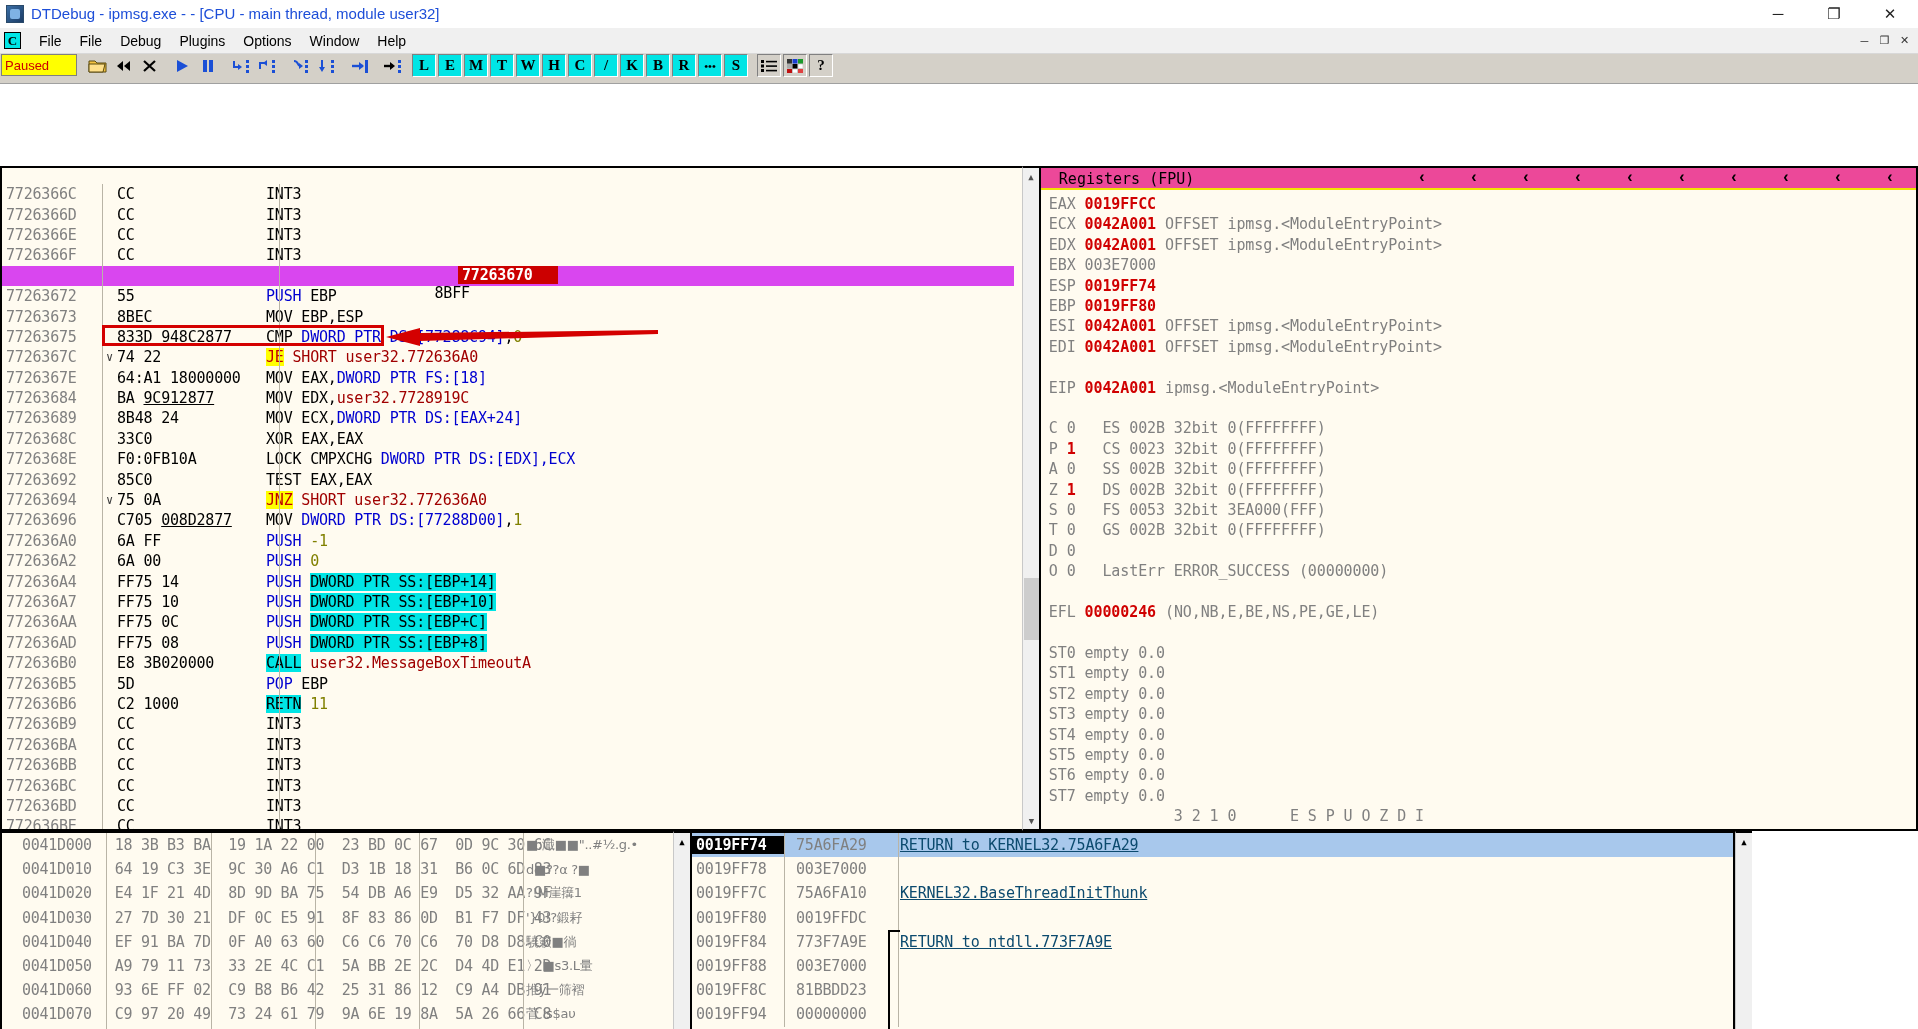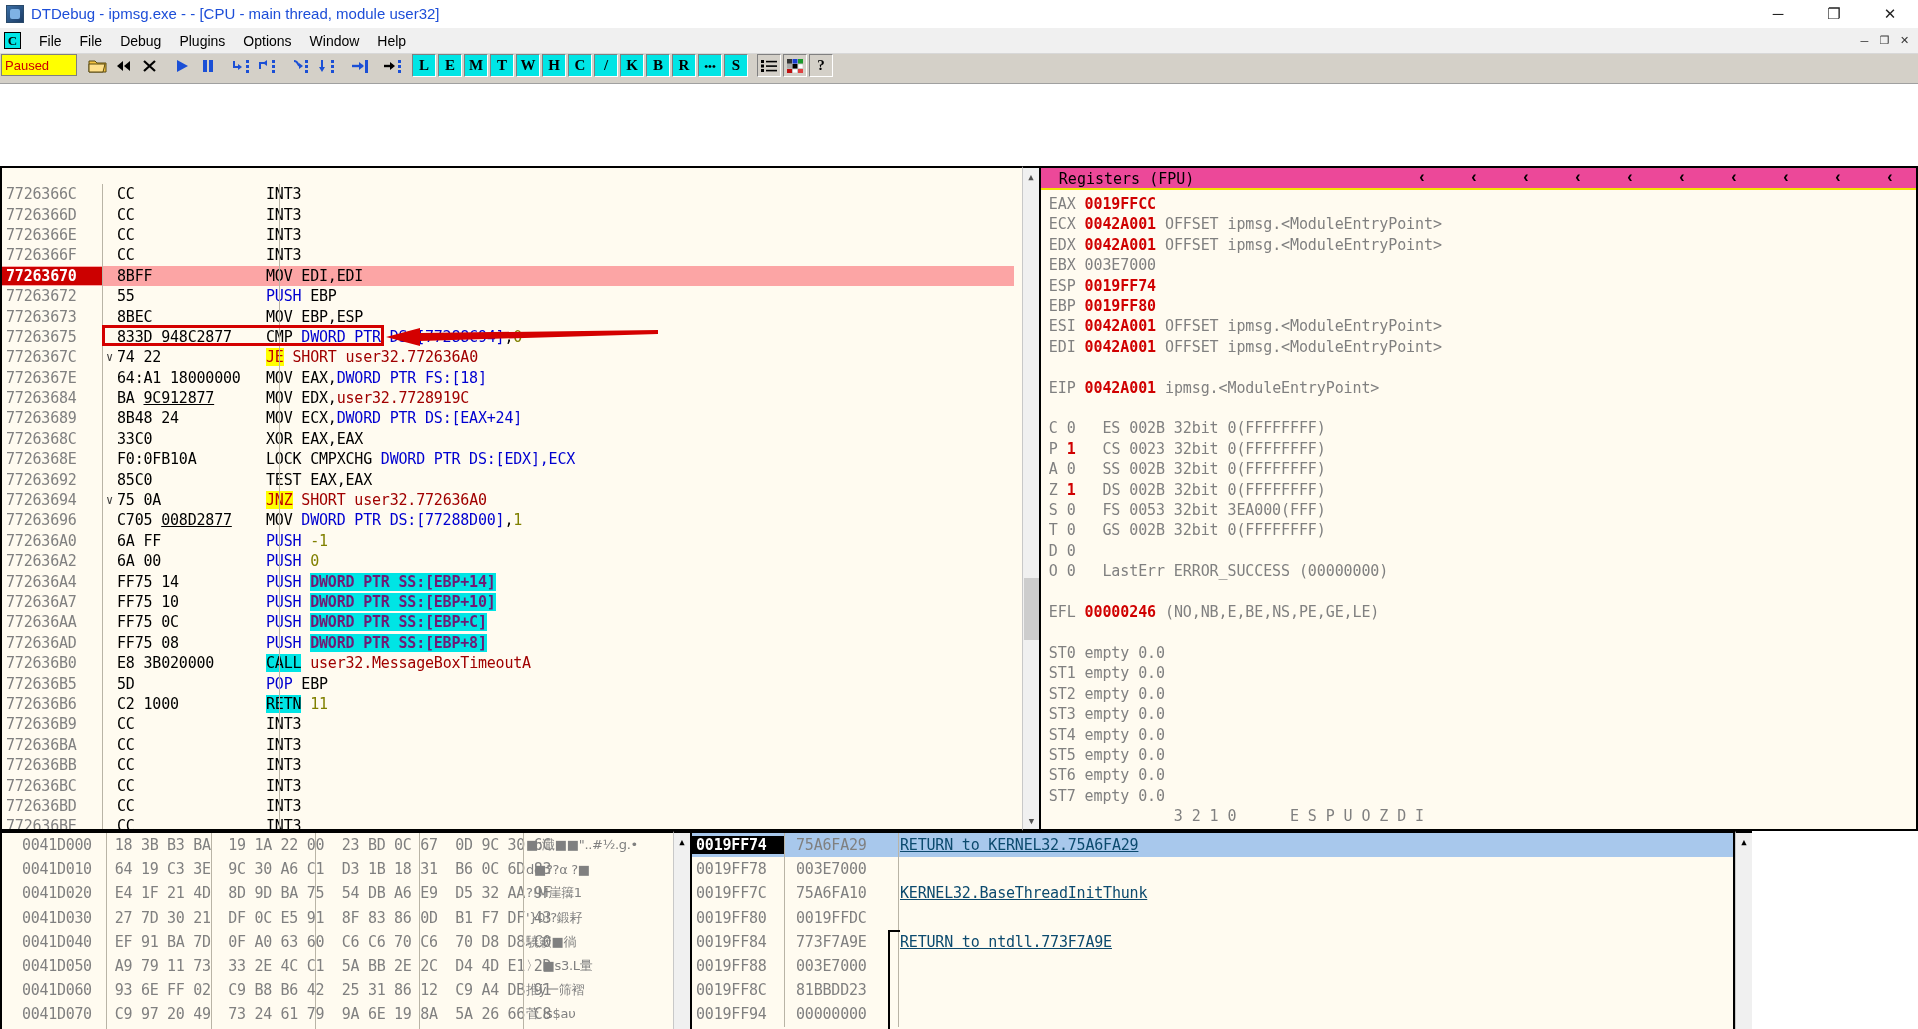--- a/index.html
+++ b/index.html
@@ -205,29 +205,29 @@
   .drow .c-bytes .und { text-decoration: underline; }
   .drow .c-txt {
     flex: 1;
     color: #000;
     padding-left: 2px;
     letter-spacing: -0.2px;
     overflow: hidden;
   }
   .drow .sep1 { position:absolute; left:100px; top:0; bottom:0; width:1px; background:#b9b4a6; }
   .drow .sep2 { position:absolute; left:277px; top:0; bottom:0; width:1px; background:#b9b4a6; }
-  .drow.selected { background: #fca5a5; }
+  .drow.selected { background: #d946ef; flex-direction: column; }
   .drow.selected .c-addr { color: #ffffff; background: transparent; }
 
   .tk-blue { color: #0000d0; }
   .tk-red  { color: #a00000; }
   .tk-olive{ color: #808000; }
   .tk-jmp  { background:#ffff00; color:#c00000; font-weight:normal; }
   .tk-call { background:#00e5e5; color:#000; }
-  .tk-arg  { background:#00e5e5; color:#701a75;font-weight:bold; }
+  .tk-arg  { background:#00e5e5; color:#000000; }
   .tk-blk  { color:#000; }
 
   
   .eip-addr {
     background: #cc0000 !important;
     color: #ffffff !important;
     font-weight: bold;
   }
   
   #annot-rect {

